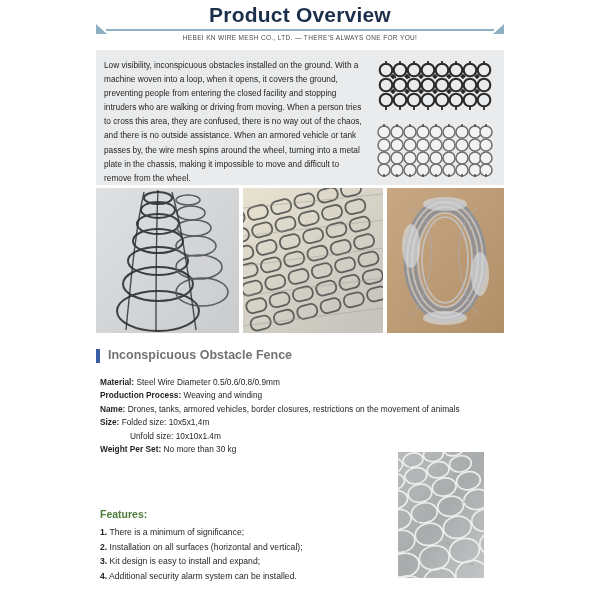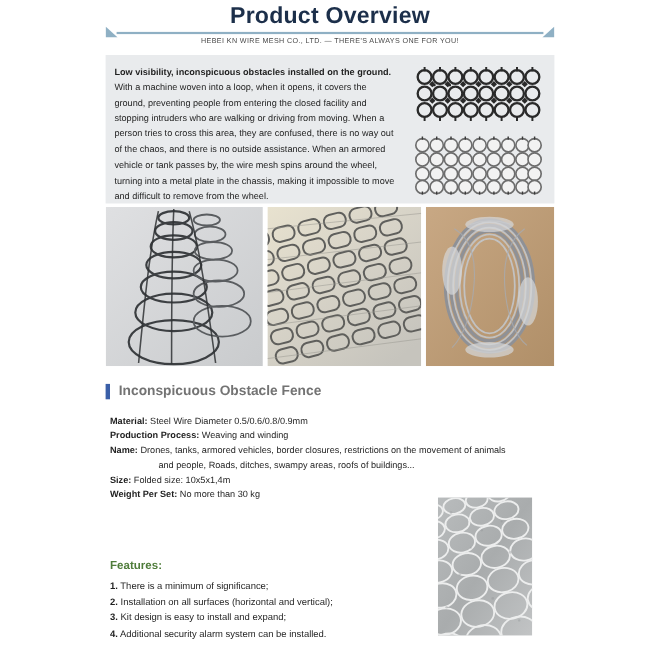--- a/index.html
+++ b/index.html
@@ -38,21 +38,21 @@
 
   
   .intro{
     position:absolute;left:96px;top:50px;width:408px;height:135px;
     background:#e9ebed;
   }
   .intro-text{
     position:absolute;left:8px;top:8px;width:258px;
     font-size:8.3px;line-height:14.1px;color:#1f1f1f;
   }
-  .intro-text b{font-weight:bold;}
+  .intro-text b{font-weight:normal;}
 
   
   .mesh{position:absolute;}
   .mesh-a{left:278px;top:8px;width:120px;height:55px;}
   .mesh-b{left:278px;top:72px;width:120px;height:55px;}
   .mesh svg{display:block;width:100%;height:100%;}
 
   
   .band{position:absolute;left:96px;top:188px;width:408px;height:145px;}
   .ph{position:absolute;top:0;height:145px;overflow:hidden;}
@@ -360,24 +360,24 @@
 
 <div class="specs">
   <div class="spec-row">
     <b>Material:</b><span> Steel Wire Diameter 0.5/0.6/0.8/0.9mm</span>
   </div>
   <div class="spec-row">
     <b>Production Process:</b><span> Weaving and winding</span>
   </div>
   <div class="spec-row">
     <b>Name:</b><span> Drones, tanks, armored vehicles, border closures, restrictions on the movement of animals</span>
-    <span class="spec-cont">and people,   Roads, ditches, swampy areas, roofs of buildings...</span>
   </div>
   <div class="spec-row">
     <b>Size:</b><span> Folded size: 10x5x1,4m</span>
+    <span class="spec-cont2">Unfold size: 10x10x1.4m</span>
   </div>
   <div class="spec-row">
     <b>Weight Per Set:</b><span> No more than 30 kg</span>
   </div>
 </div>
 
 <div class="feat-title">Features:</div>
 <div class="feat-list">
   <div>
     <b>1.</b><span> There is a minimum of significance;</span>

